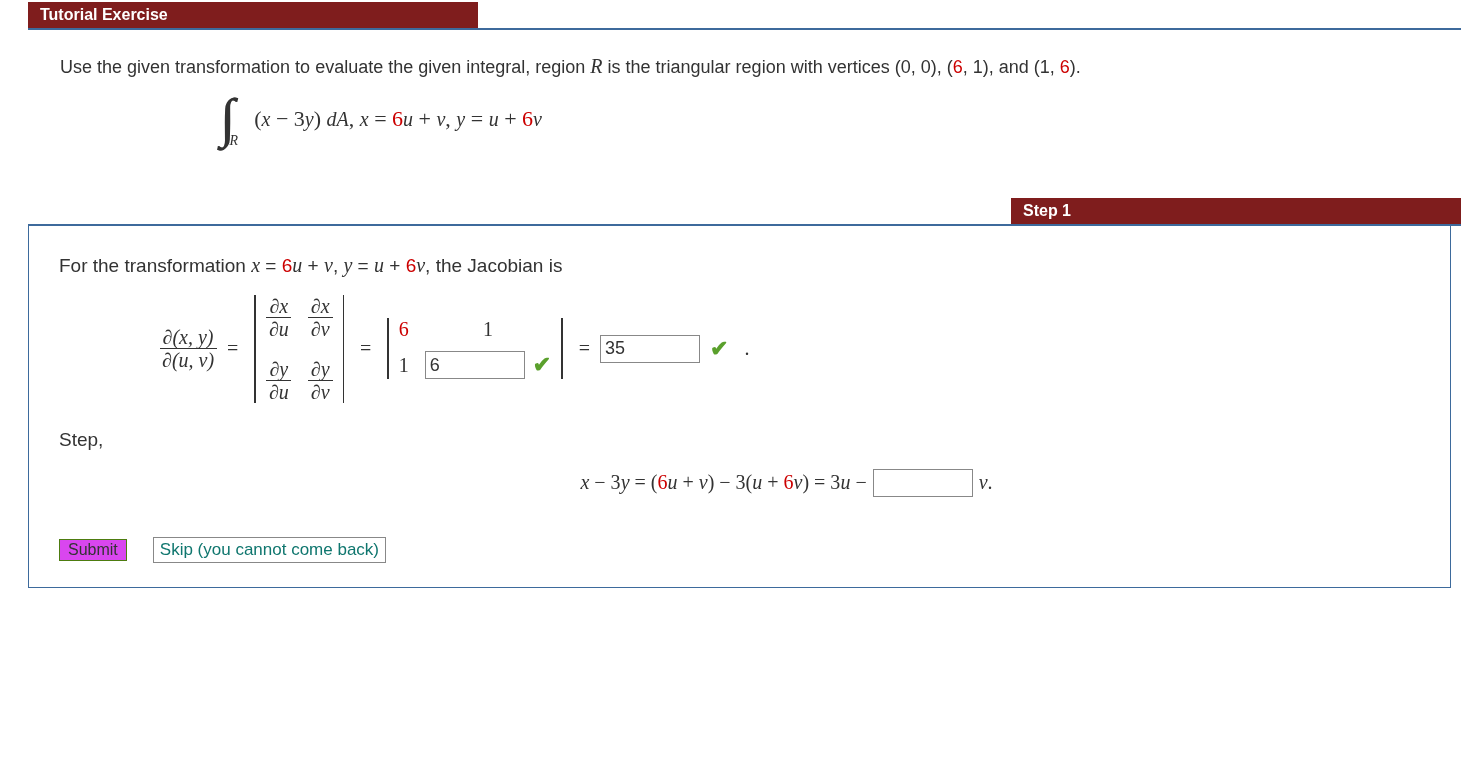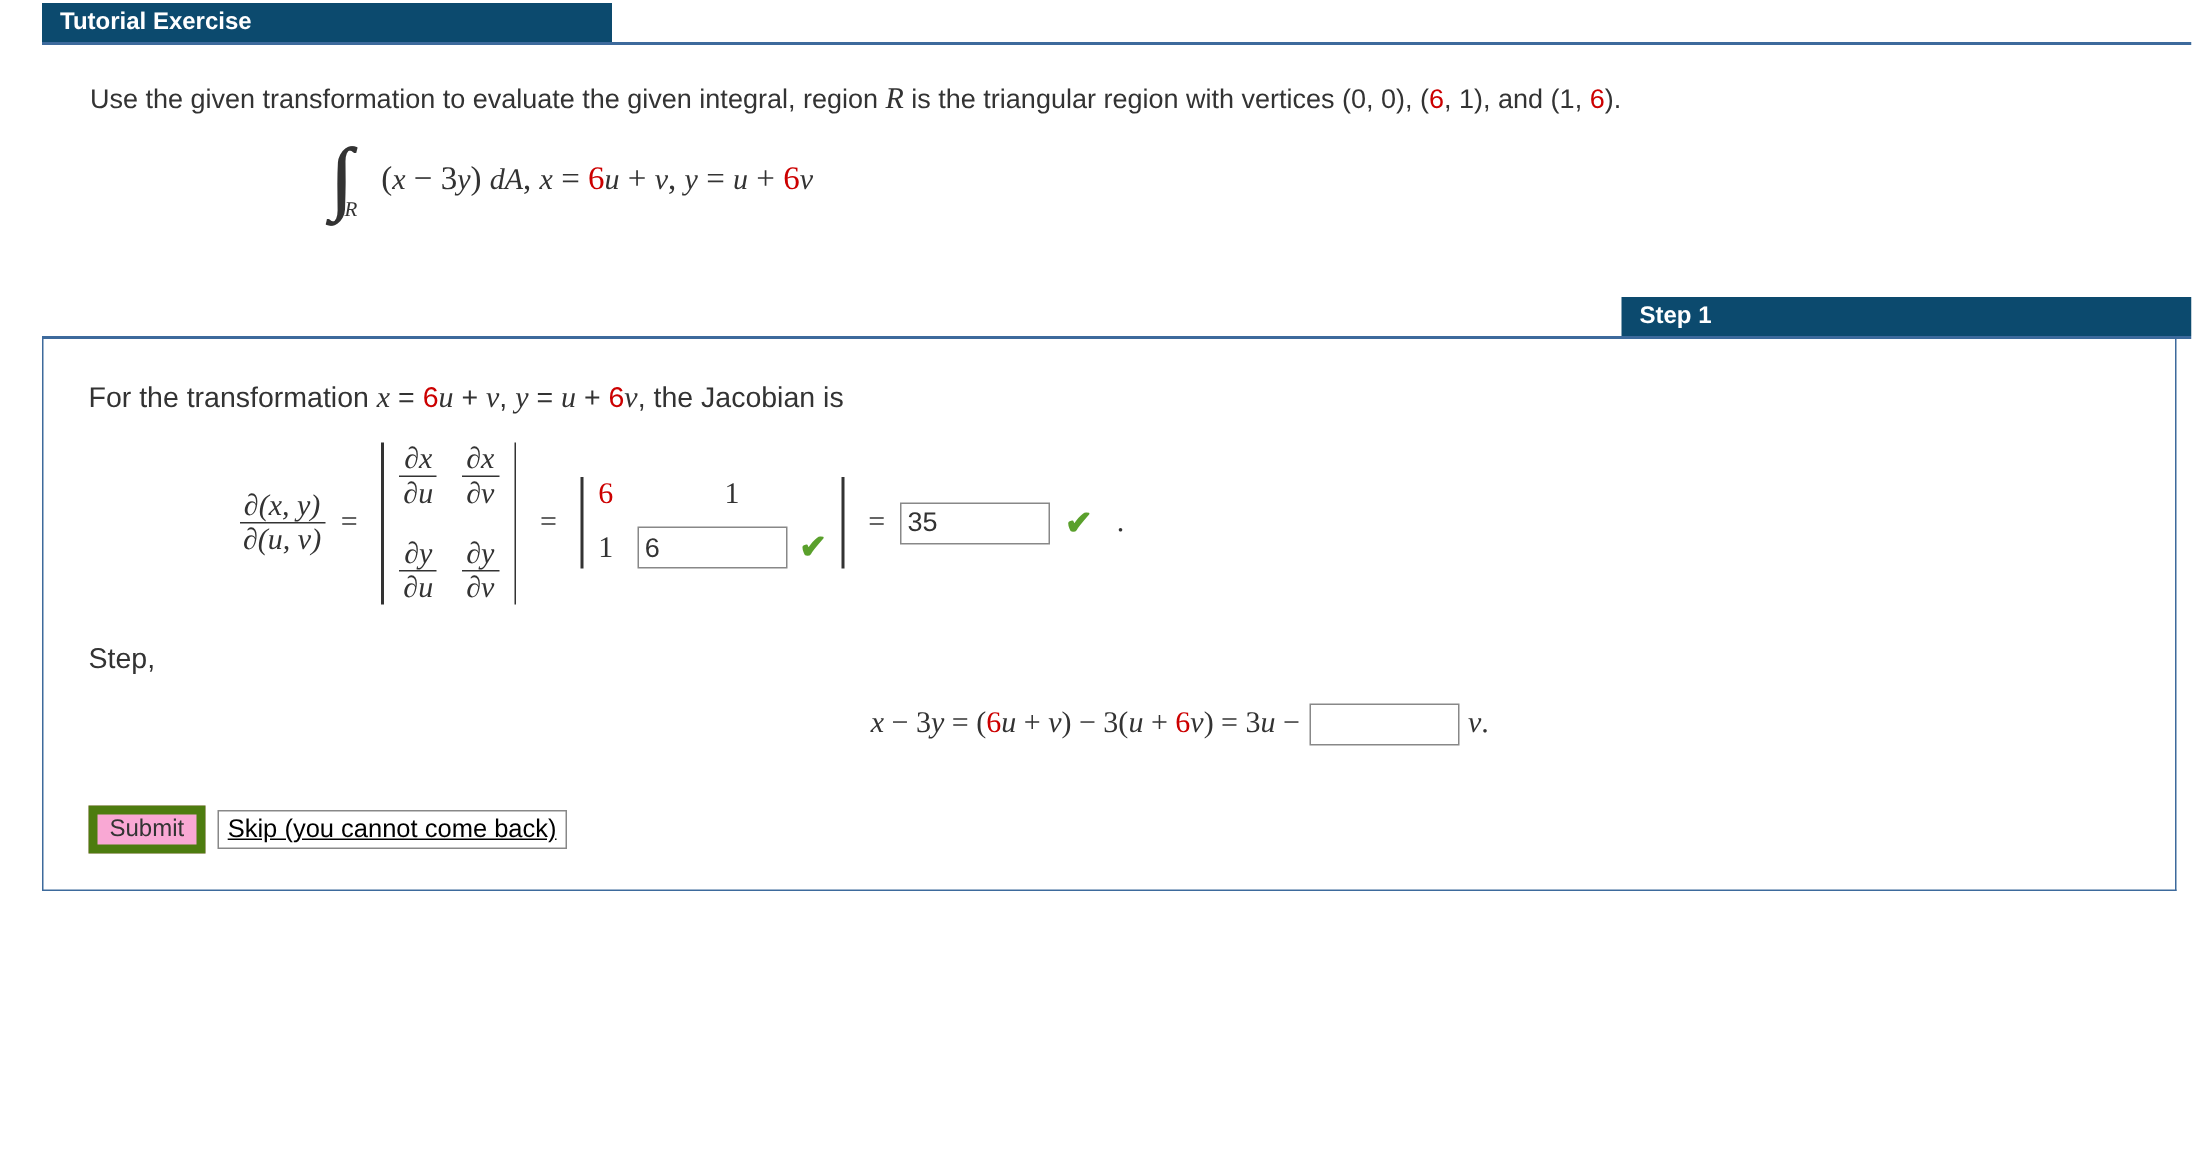--- a/index.html
+++ b/index.html
@@ -4,27 +4,27 @@
 <style>
   body {
     font-family: Verdana, Geneva, sans-serif;
     font-size: 18px;
     color: #333;
     margin: 0;
     padding: 0;
     width: 1461px;
   }
   .section-header {
-    background: #0c4a6e;
+    background: #7f1d1d;
     color: #fff;
     font-weight: bold;
     font-size: 16px;
     padding: 4px 12px;
     display: inline-block;
-    width: 380px;
+    width: 450px;
     box-sizing: border-box;
   }
   .header-row {
     border-bottom: 2px solid #3d6a9c;
     margin-top: 2px;
     display: flex;
     align-items: stretch;
   }
   .header-row.indent { margin-left: 28px; }
   .content {
@@ -110,33 +110,33 @@
   .int-sub {
     font-size: 14px;
     font-style: italic;
     position: relative;
     top: 22px;
     left: -6px;
   }
   .btn {
     font-family: Verdana, sans-serif;
     font-size: 16px;
-    background: #f9a8d4;
-    border: 6px solid #4d7c0f;
+    background: #d946ef;
+    border: 1px solid #4d7c0f;
     padding: 1px 8px;
     cursor: pointer;
     color: #333;
   }
   .skip-link {
-    color: #000000;
-    text-decoration: underline;
+    color: #0f766e;
     font-size: 17px;
     padding: 2px 6px;
     border: 1px solid #888;
     cursor: pointer;
+    margin-left: 18px;
   }
   .buttons { margin-top: 40px; display:flex; gap:8px; align-items:center; }
   .also { margin-top: 20px; font-size: 19px; }
   .eq-trans {
     font-family: 'Times New Roman', serif;
     font-size: 20px;
     margin: 18px 0 10px 100px;
     display: flex;
     align-items: center;
     gap: 6px;

